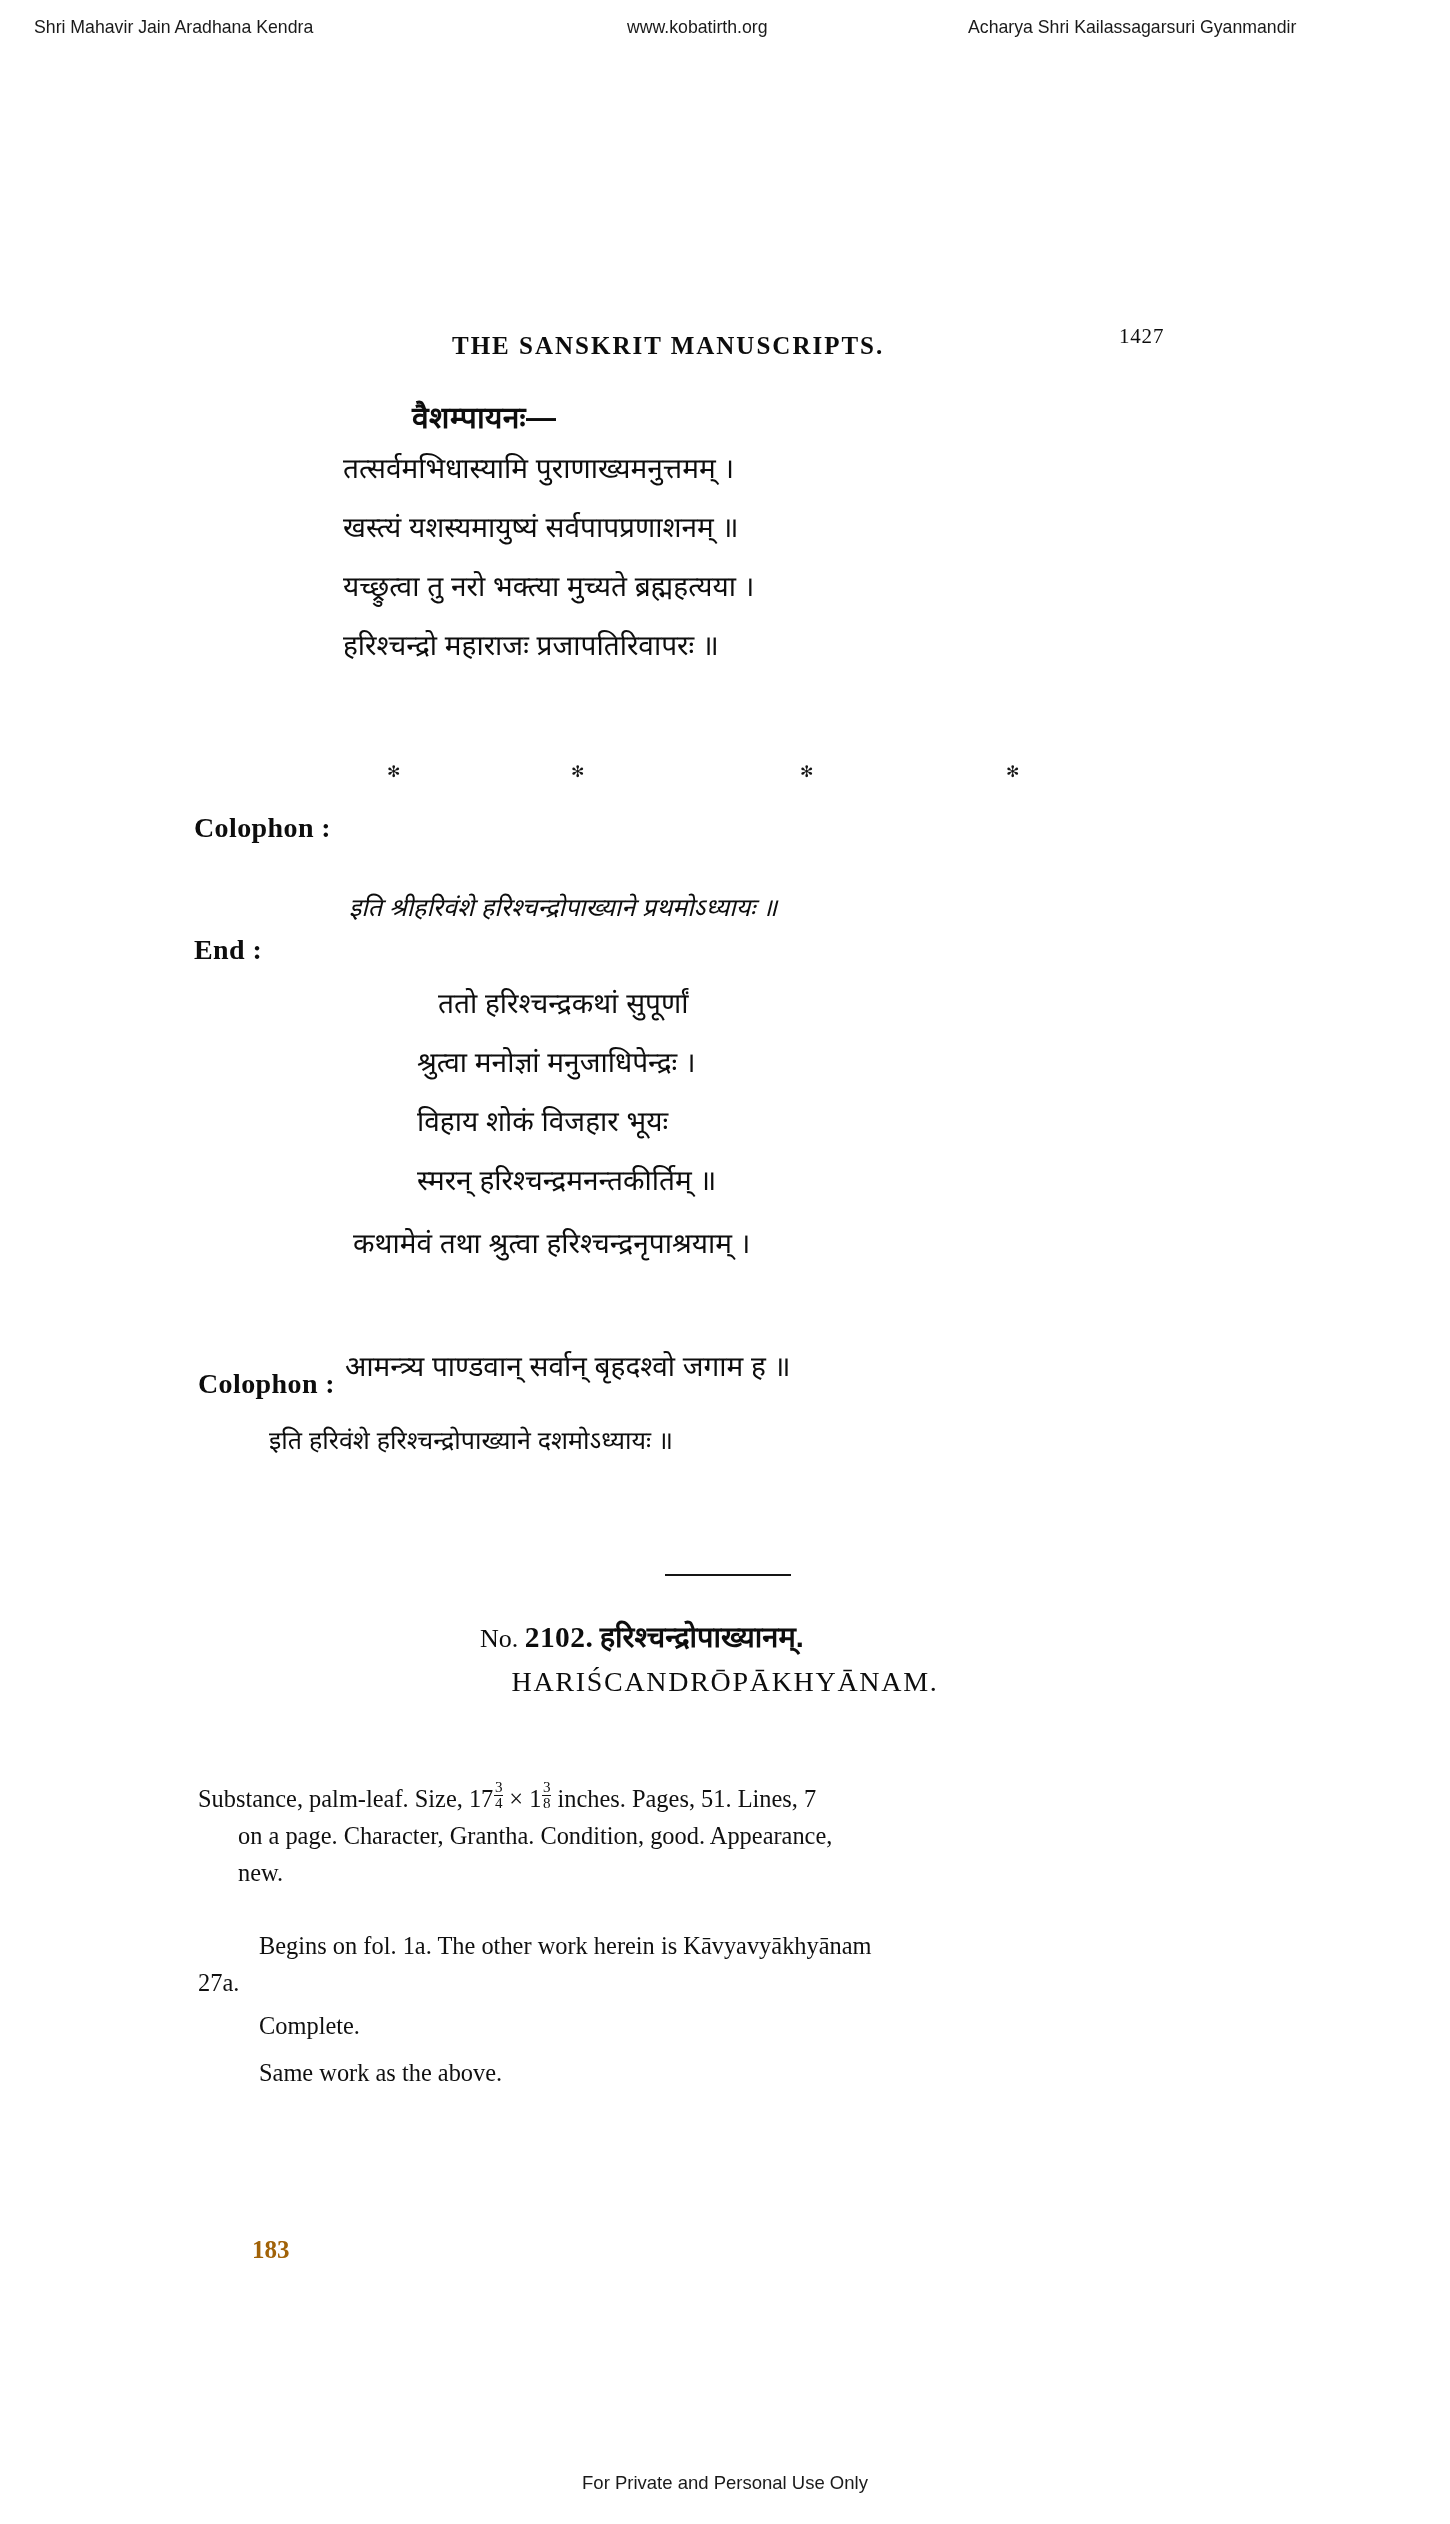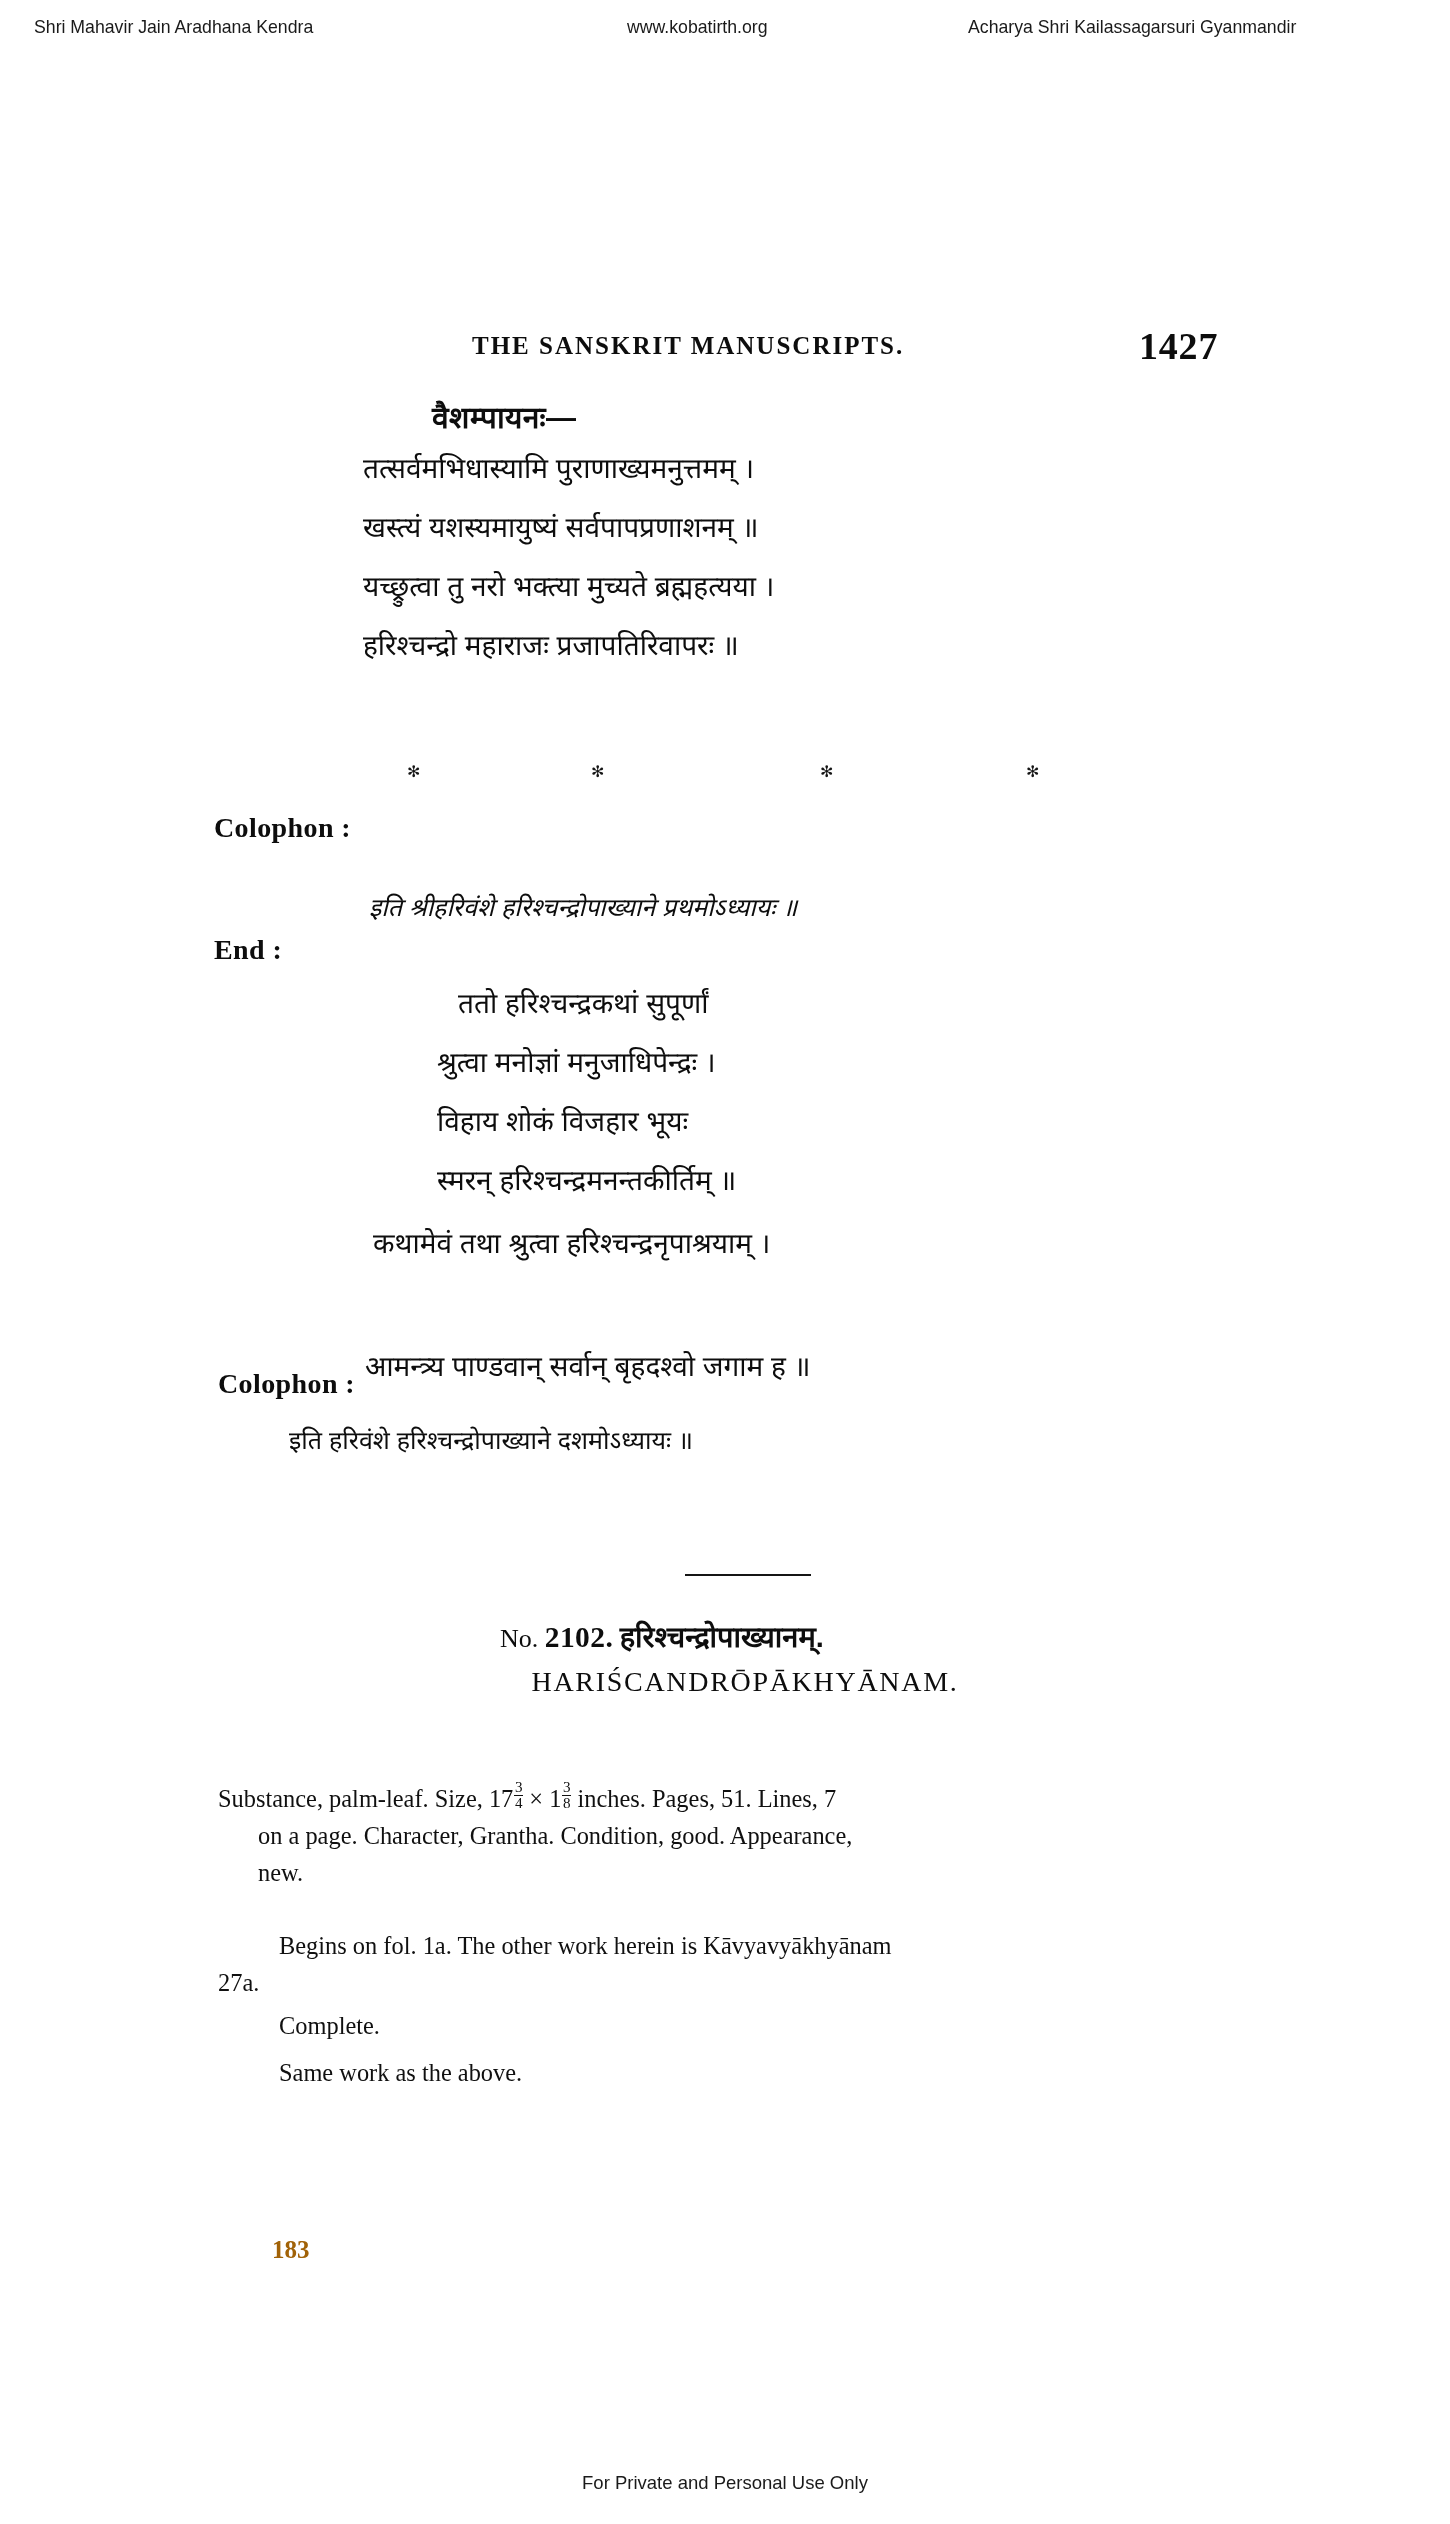--- a/index.html
+++ b/index.html
@@ -42,21 +42,20 @@
     color: #1a1a1a;
   }
 
   
   .page {
     position: absolute;
     top: 101px;
     left: 0;
     width: 1196px;
     height: 2323px;
-    margin-left: 20px;
   }
 
   
   .running-head {
     position: absolute;
     top: 231px;
     left: 0;
     width: 1450px;
     height: 42px;
   }
@@ -69,22 +68,22 @@
     font-size: 25px;
     letter-spacing: 2px;
     color: #0d0d0d;
     white-space: nowrap;
   }
   .head-folio {
     position: absolute;
     left: 1119px;
     top: -8.4px;
     font-family: "Liberation Serif", serif;
-    font-weight: bold;
-    font-size: 38px;
+    font-weight: normal;
+    font-size: 21px;
     letter-spacing: 0.8px;
     color: #0d0d0d;
   }
 
   
   .dev {
     font-family: "Liberation Sans", "DejaVu Sans", sans-serif;
     color: #0d0d0d;
     white-space: nowrap;
   }

